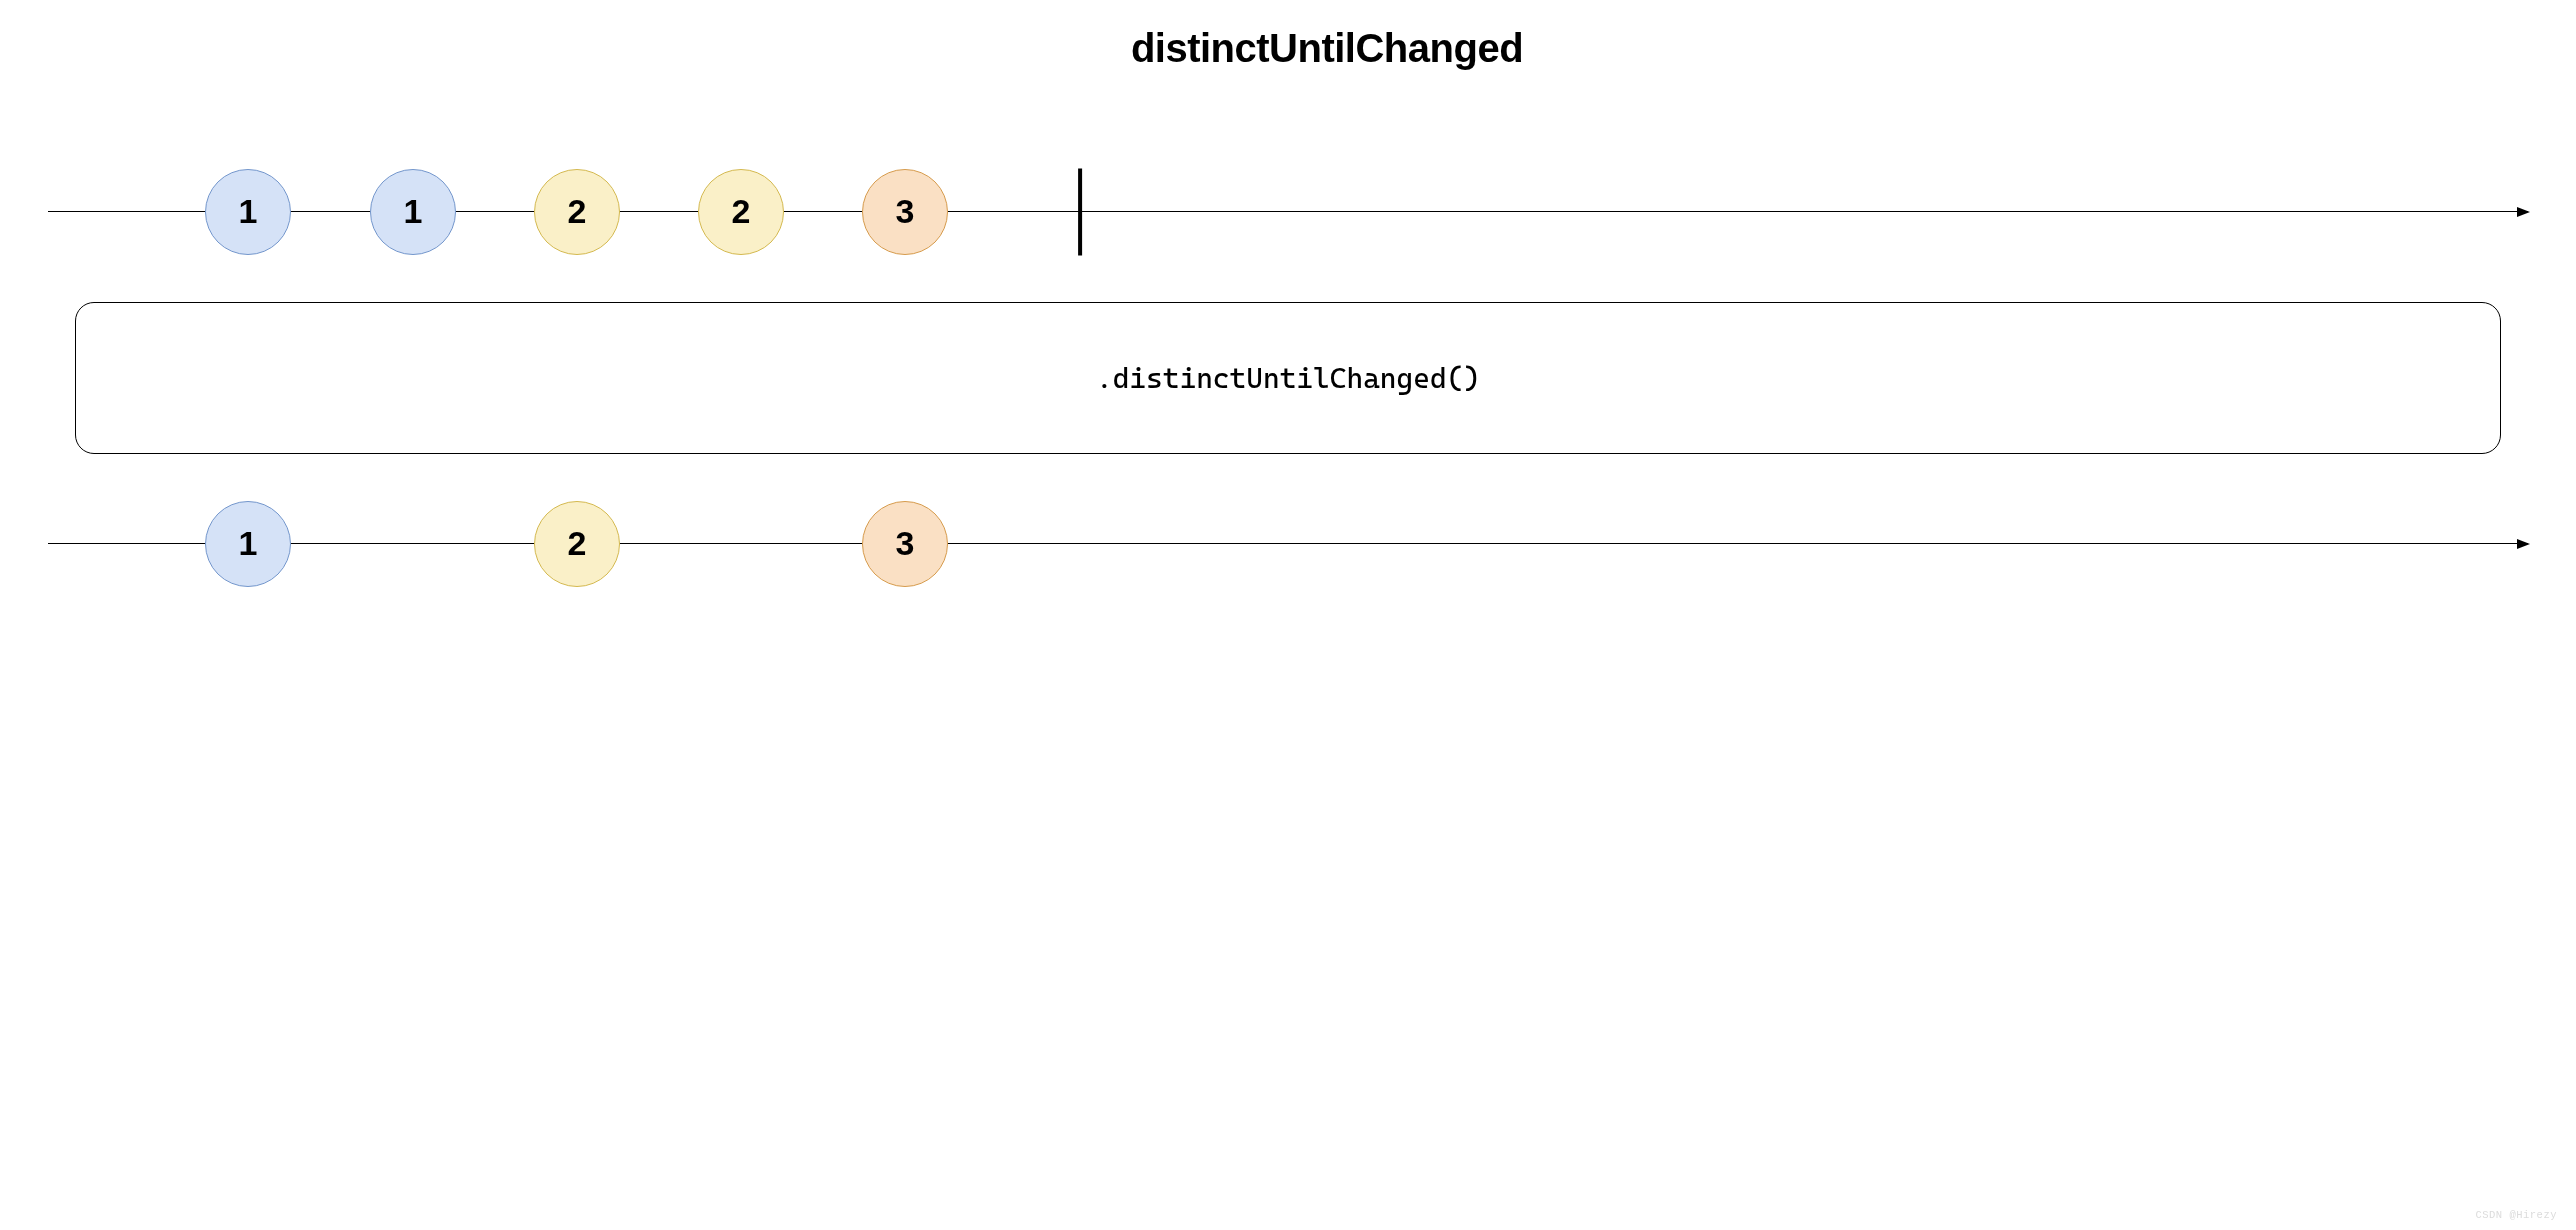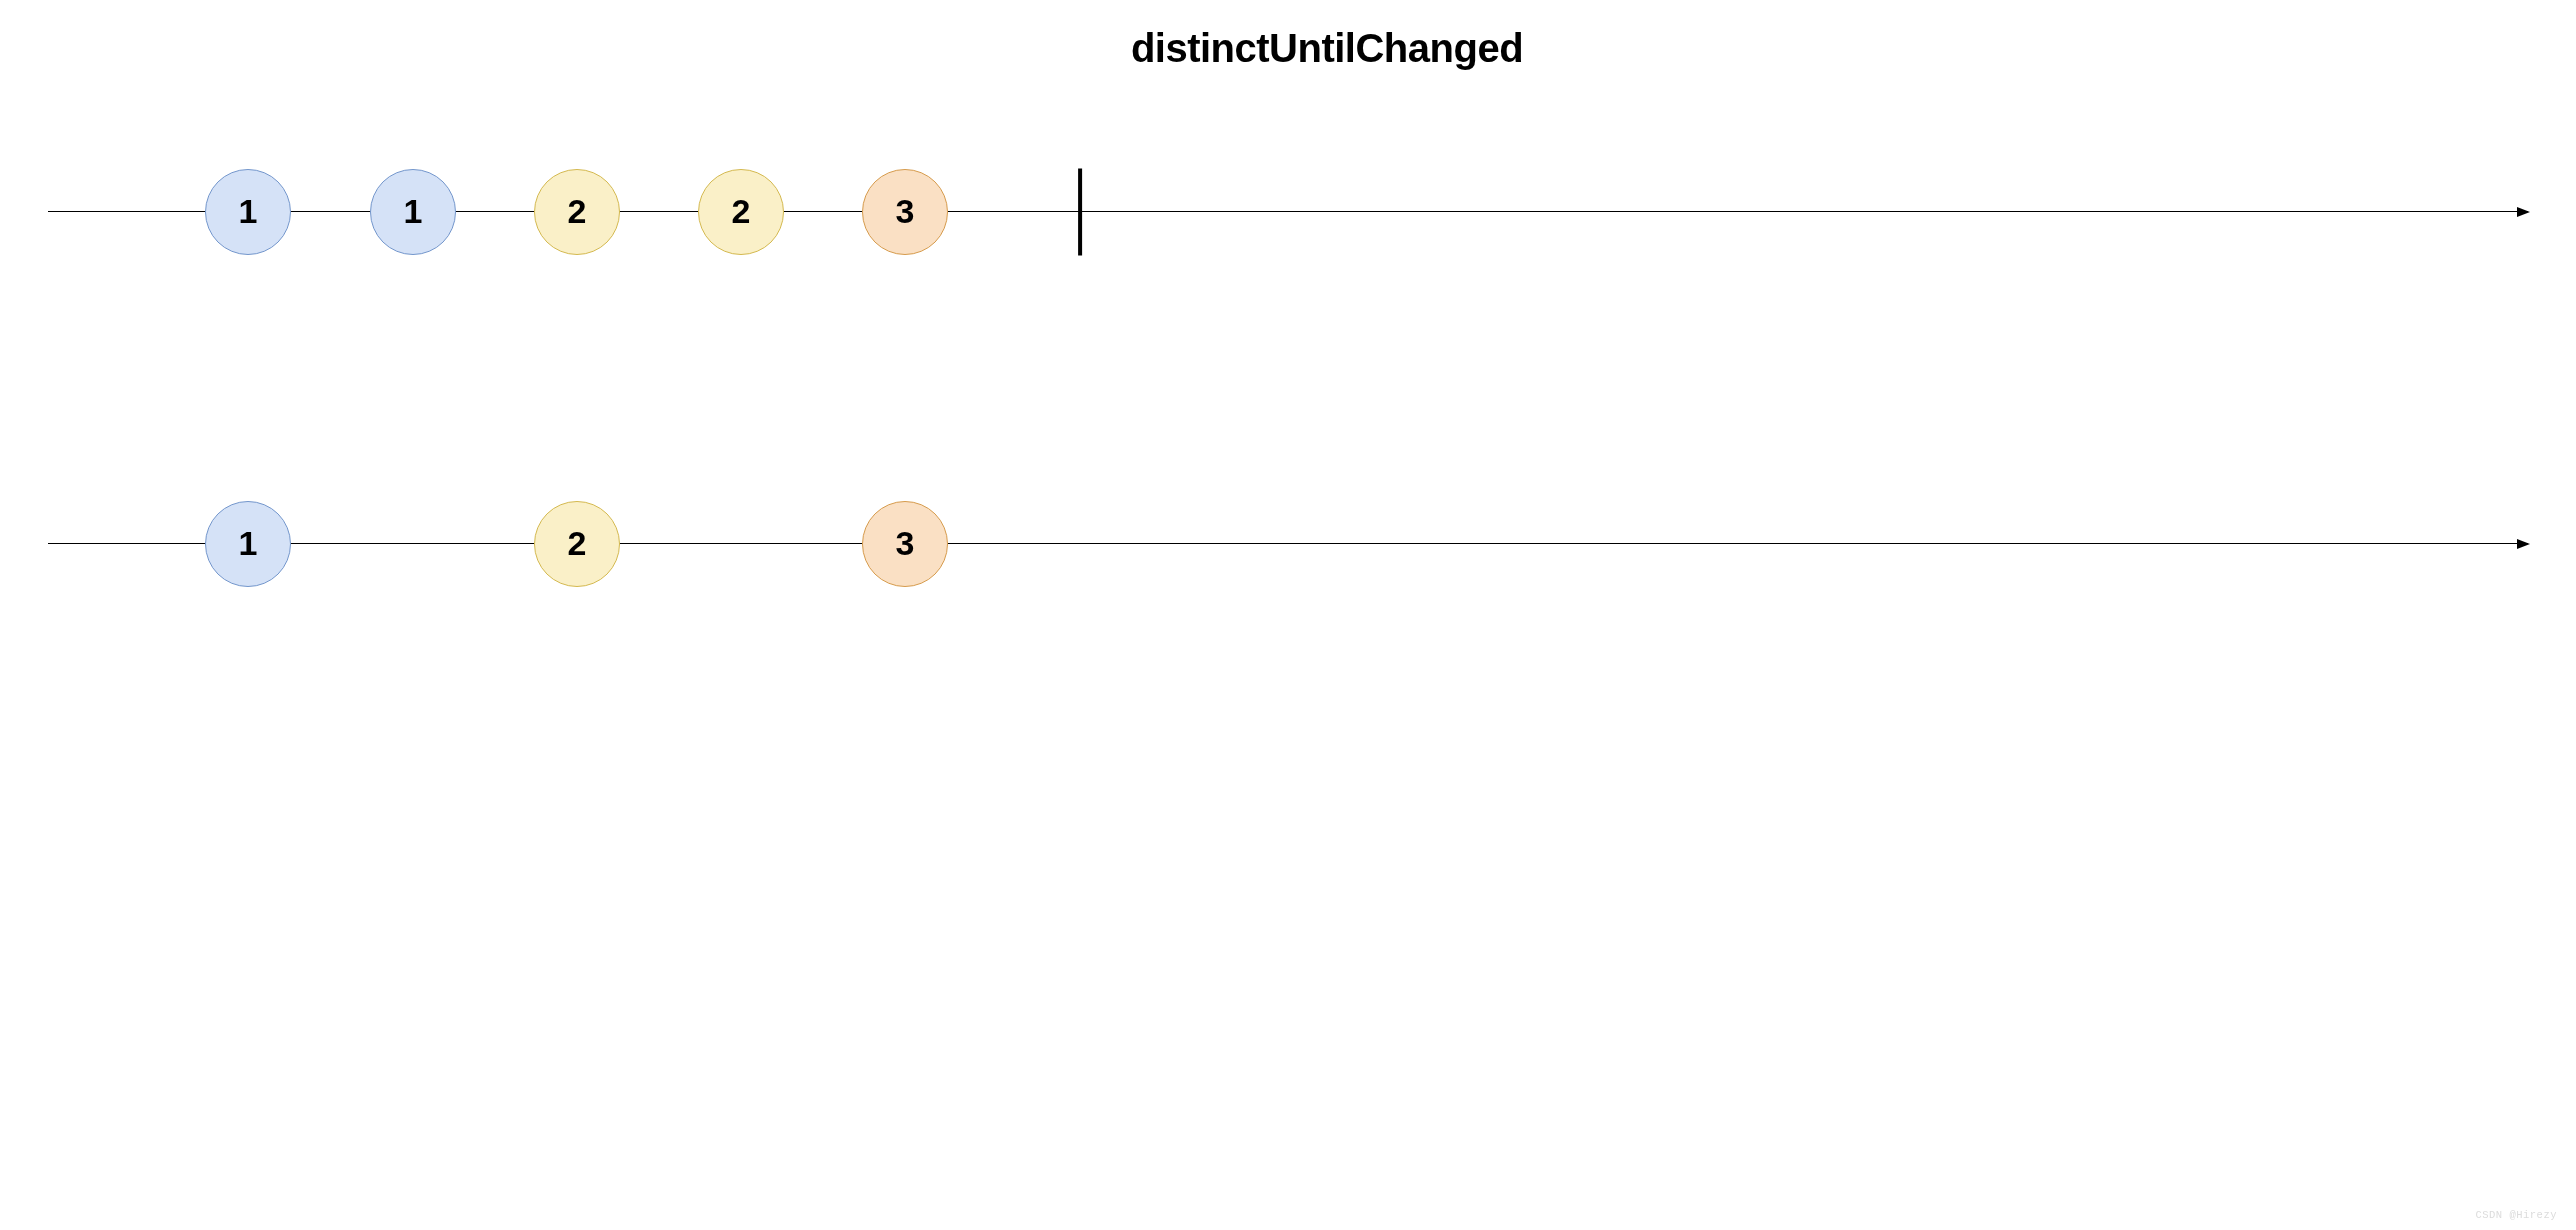--- a/index.html
+++ b/index.html
@@ -125,20 +125,23 @@
     <div id="input-marbles">
         <div class="marble marble-blue" style="left: 200px;">1</div>
         <div class="marble marble-blue" style="left: 365px;">1</div>
         <div class="marble marble-yellow" style="left: 529px;">2</div>
         <div class="marble marble-yellow" style="left: 693px;">2</div>
         <div class="marble marble-orange" style="left: 857px;">3</div>
         <div class="complete-marker" style="left: 1032px;"></div>
       </div>
   </div>
 
+  <div class="operator-box">
+    <span>.distinctUntilChanged()</span>
+  </div>
 
   <div class="timeline timeline-bottom">
     <div class="arrow-head"></div>
     <div id="output-marbles">
         <div class="marble marble-blue" style="left: 200px;">1</div>
         <div class="marble marble-yellow" style="left: 529px;">2</div>
         <div class="marble marble-orange" style="left: 857px;">3</div>
       </div>
   </div>
 

